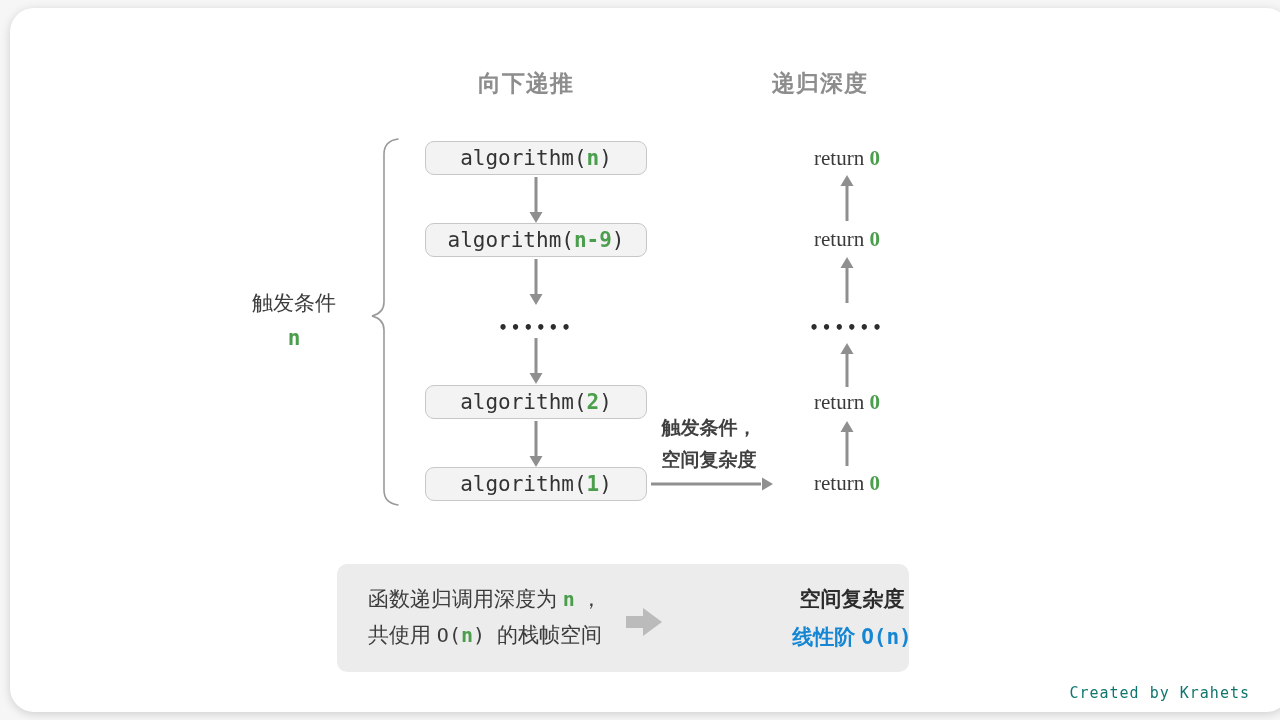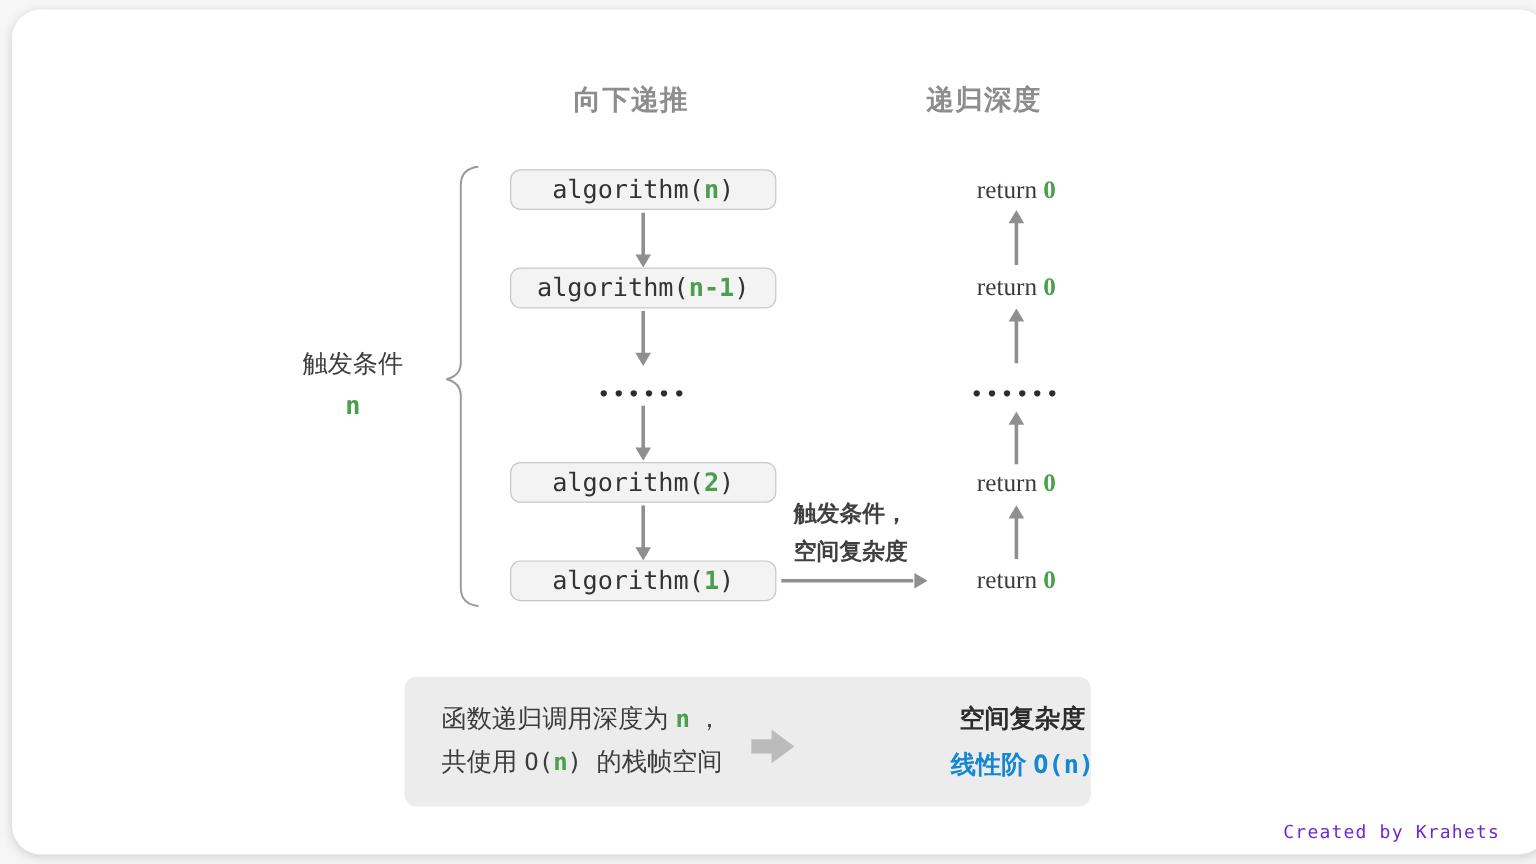--- a/index.html
+++ b/index.html
@@ -50,21 +50,21 @@
     background:#ececec;border-radius:10px;
   }
   .panel-line{left:358px;width:300px;height:30px;font-size:21px;color:#3c3c3c;white-space:nowrap;}
   .panel-mono{font-family:"DejaVu Sans Mono","Liberation Mono",monospace;font-size:20px;}
   .panel-title{left:742px;width:200px;text-align:center;font-size:21px;font-weight:bold;color:#2c2c2c;}
   .panel-blue{left:742px;width:200px;text-align:center;font-size:21px;font-weight:bold;color:#1486d3;white-space:nowrap;}
   .blue-mono{font-family:"DejaVu Sans Mono","Liberation Mono",monospace;font-weight:bold;}
   .credit{
     right:40px;top:676px;
     font-family:"DejaVu Sans Mono","Liberation Mono",monospace;
-    font-size:15px;color:#6d28d9;letter-spacing:1px;
+    font-size:15px;color:#0f766e;letter-spacing:1px;
   }
   svg{display:block;}
   .arrow-line{stroke:#8f8f8f;stroke-width:3;}
   .arrow-head{fill:#8f8f8f;}
 </style>
 </head>
 <body>
 
 <div class="card">
 
@@ -82,21 +82,21 @@
       <span class="green">n</span>
       <span>)</span>
   </div>
   <svg class="abs" style="left:518px;top:169px;" width="16" height="46">
     <line class="arrow-line" x1="8" y1="0" x2="8" y2="36"></line>
       <polygon class="arrow-head" points="1.5,35 14.5,35 8,46"></polygon>
   </svg>
 
   <div class="abs call-box" style="top:215px;">
     <span>algorithm(</span>
-      <span class="green">n-1</span>
+      <span class="green">n-9</span>
       <span>)</span>
   </div>
   <svg class="abs" style="left:518px;top:251px;" width="16" height="46">
     <line class="arrow-line" x1="8" y1="0" x2="8" y2="36"></line>
       <polygon class="arrow-head" points="1.5,35 14.5,35 8,46"></polygon>
   </svg>
 
   <div class="abs dots" style="left:466px;top:311px;">••••••</div>
   <svg class="abs" style="left:518px;top:330px;" width="16" height="46">
     <line class="arrow-line" x1="8" y1="0" x2="8" y2="36"></line>

